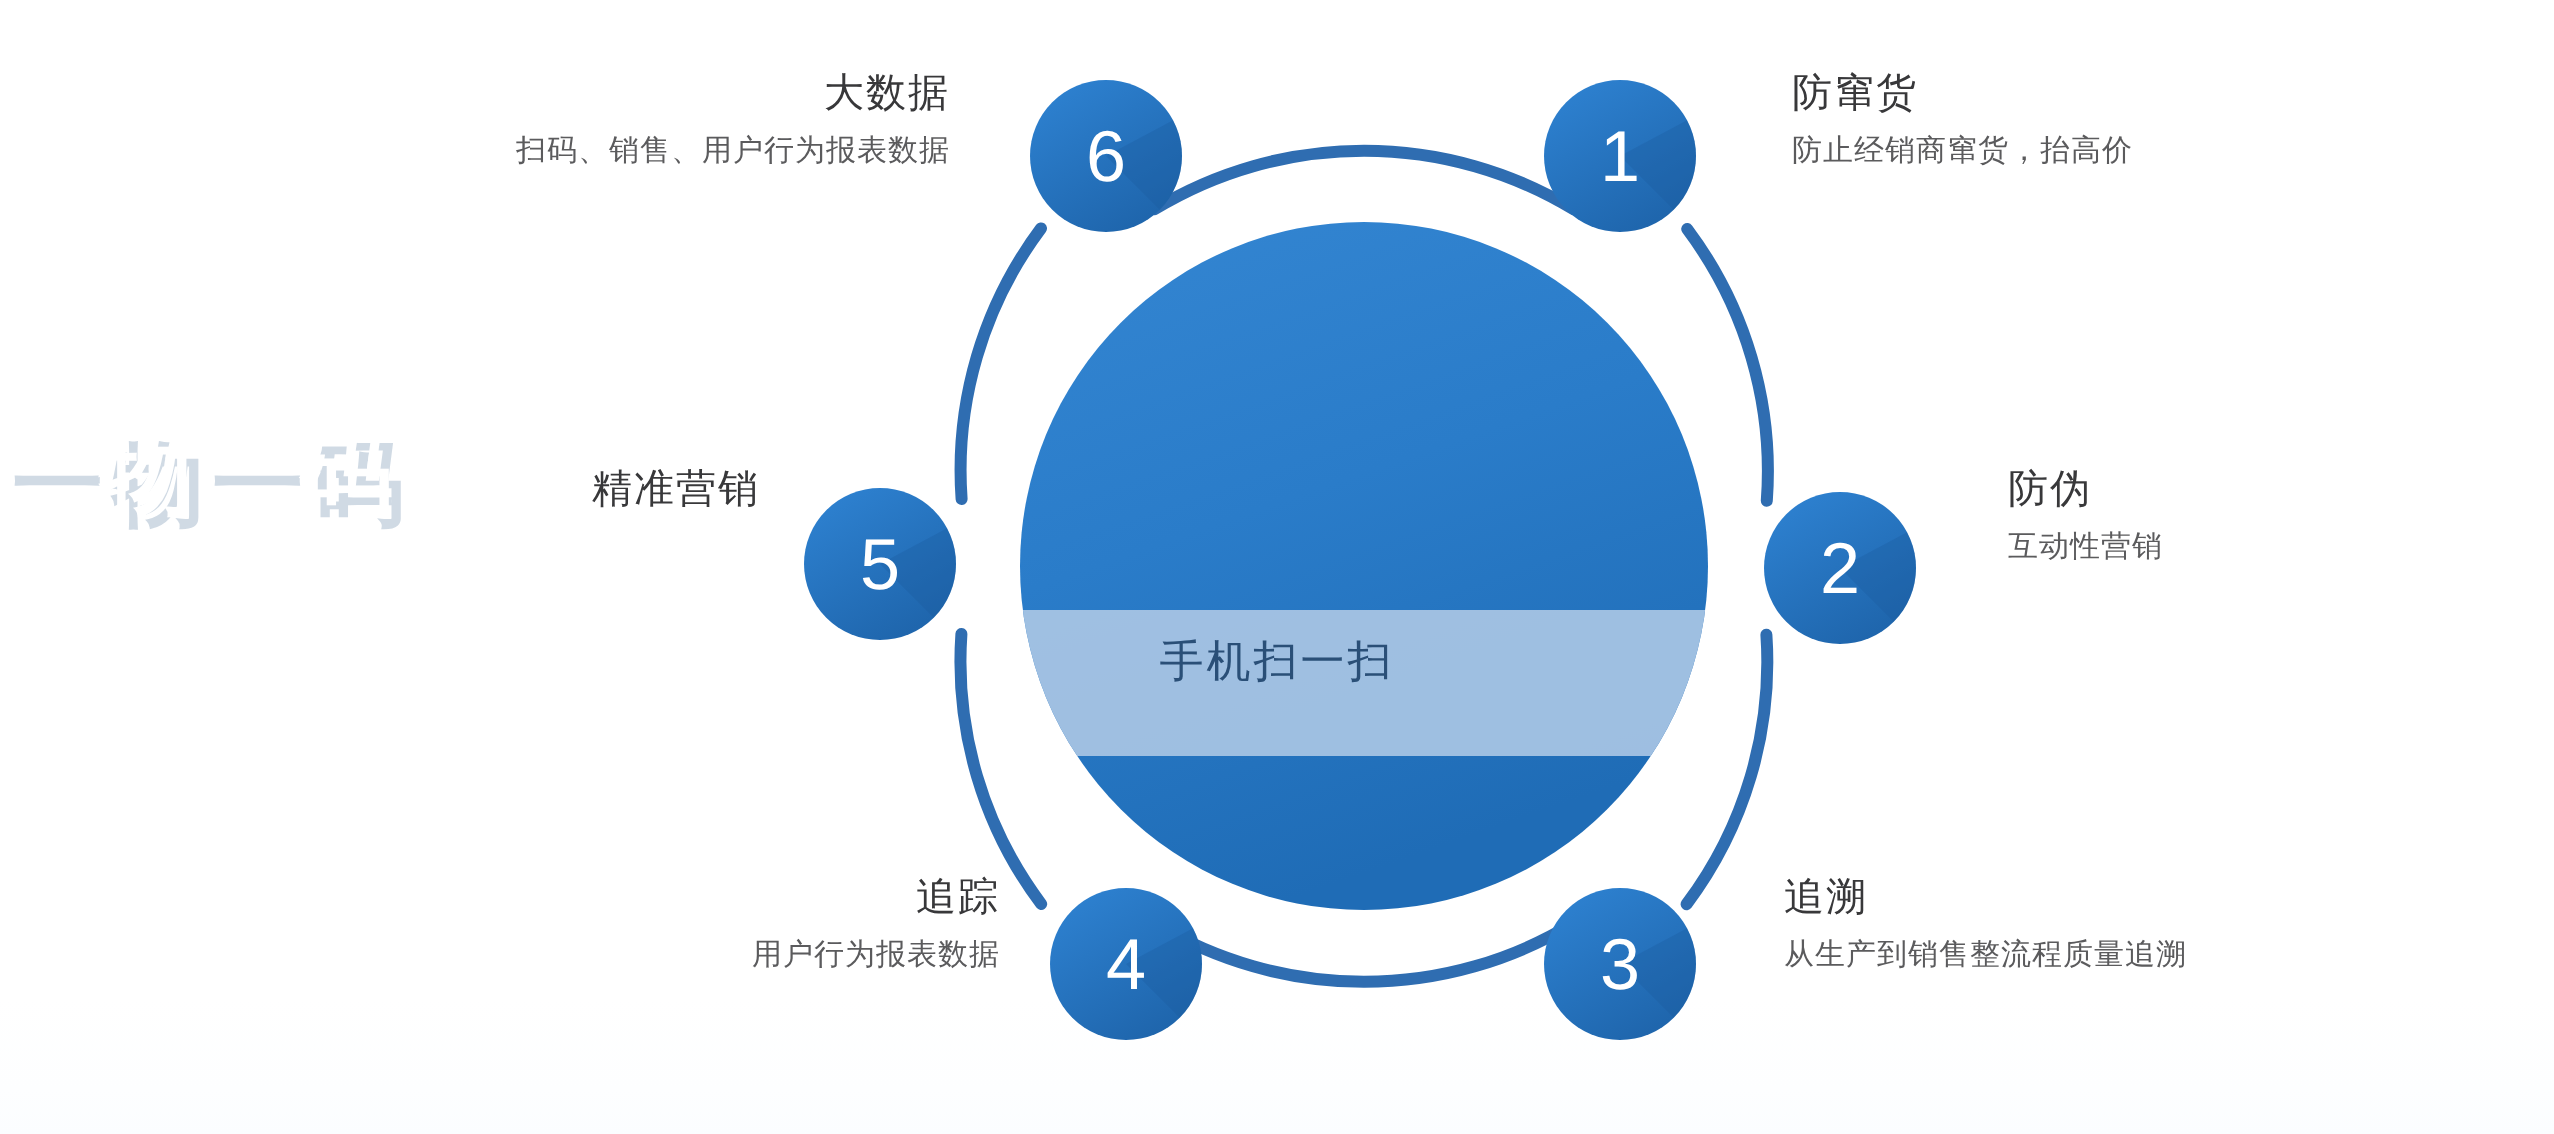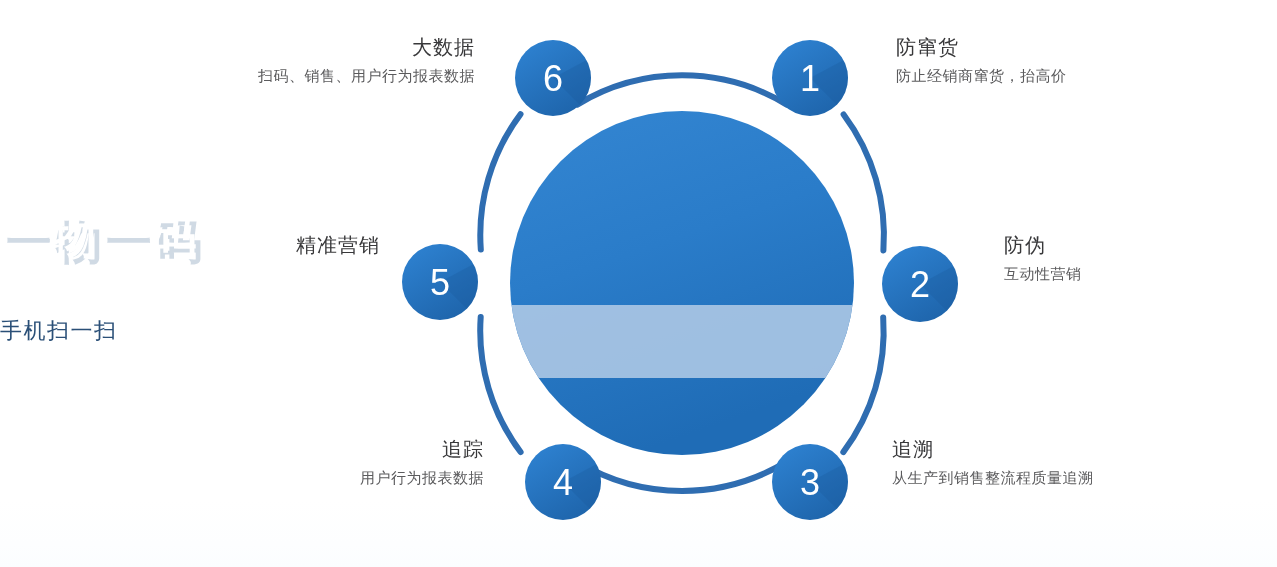--- a/index.html
+++ b/index.html
@@ -36,41 +36,41 @@
     margin-top:9px;
   }
   .label.right{text-align:left;}
   .label.left{text-align:right;}
 
   
   #lbl-6{left:70px;  top:36px;  width:405px;}
   #lbl-1{left:896px; top:36px;  width:380px;}
   #lbl-5{left:100px; top:234px; width:280px;text-align:right;}
   #lbl-2{left:1004px;top:234px; width:270px;}
-  #lbl-4{left:224px; top:438px; width:260px;}
+  #lbl-4{left:240px; top:438px; width:260px;}
   #lbl-3{left:892px; top:438px; width:380px;}
 
   
   .center-main{
     position:absolute;
     left:0;right:0;
     top:206px;
     text-align:left;
     font-size:46px;
     font-weight:700;
     color:#ffffff;
     letter-spacing:4px;
     text-shadow:6px 6px 0 rgba(20,70,120,.20);
     pointer-events:none;
   }
   .center-sub{
     position:absolute;
     left:0;right:0;
     top:315px;
-    text-align:left;
+    text-align:center;
     color:#2a4f77;
     font-size:22px;
     font-weight:400;
     line-height:1.42;
     letter-spacing:1.5px;
     pointer-events:none;
   }
   .center-sub div{display:block;}
 
   .num-text{

